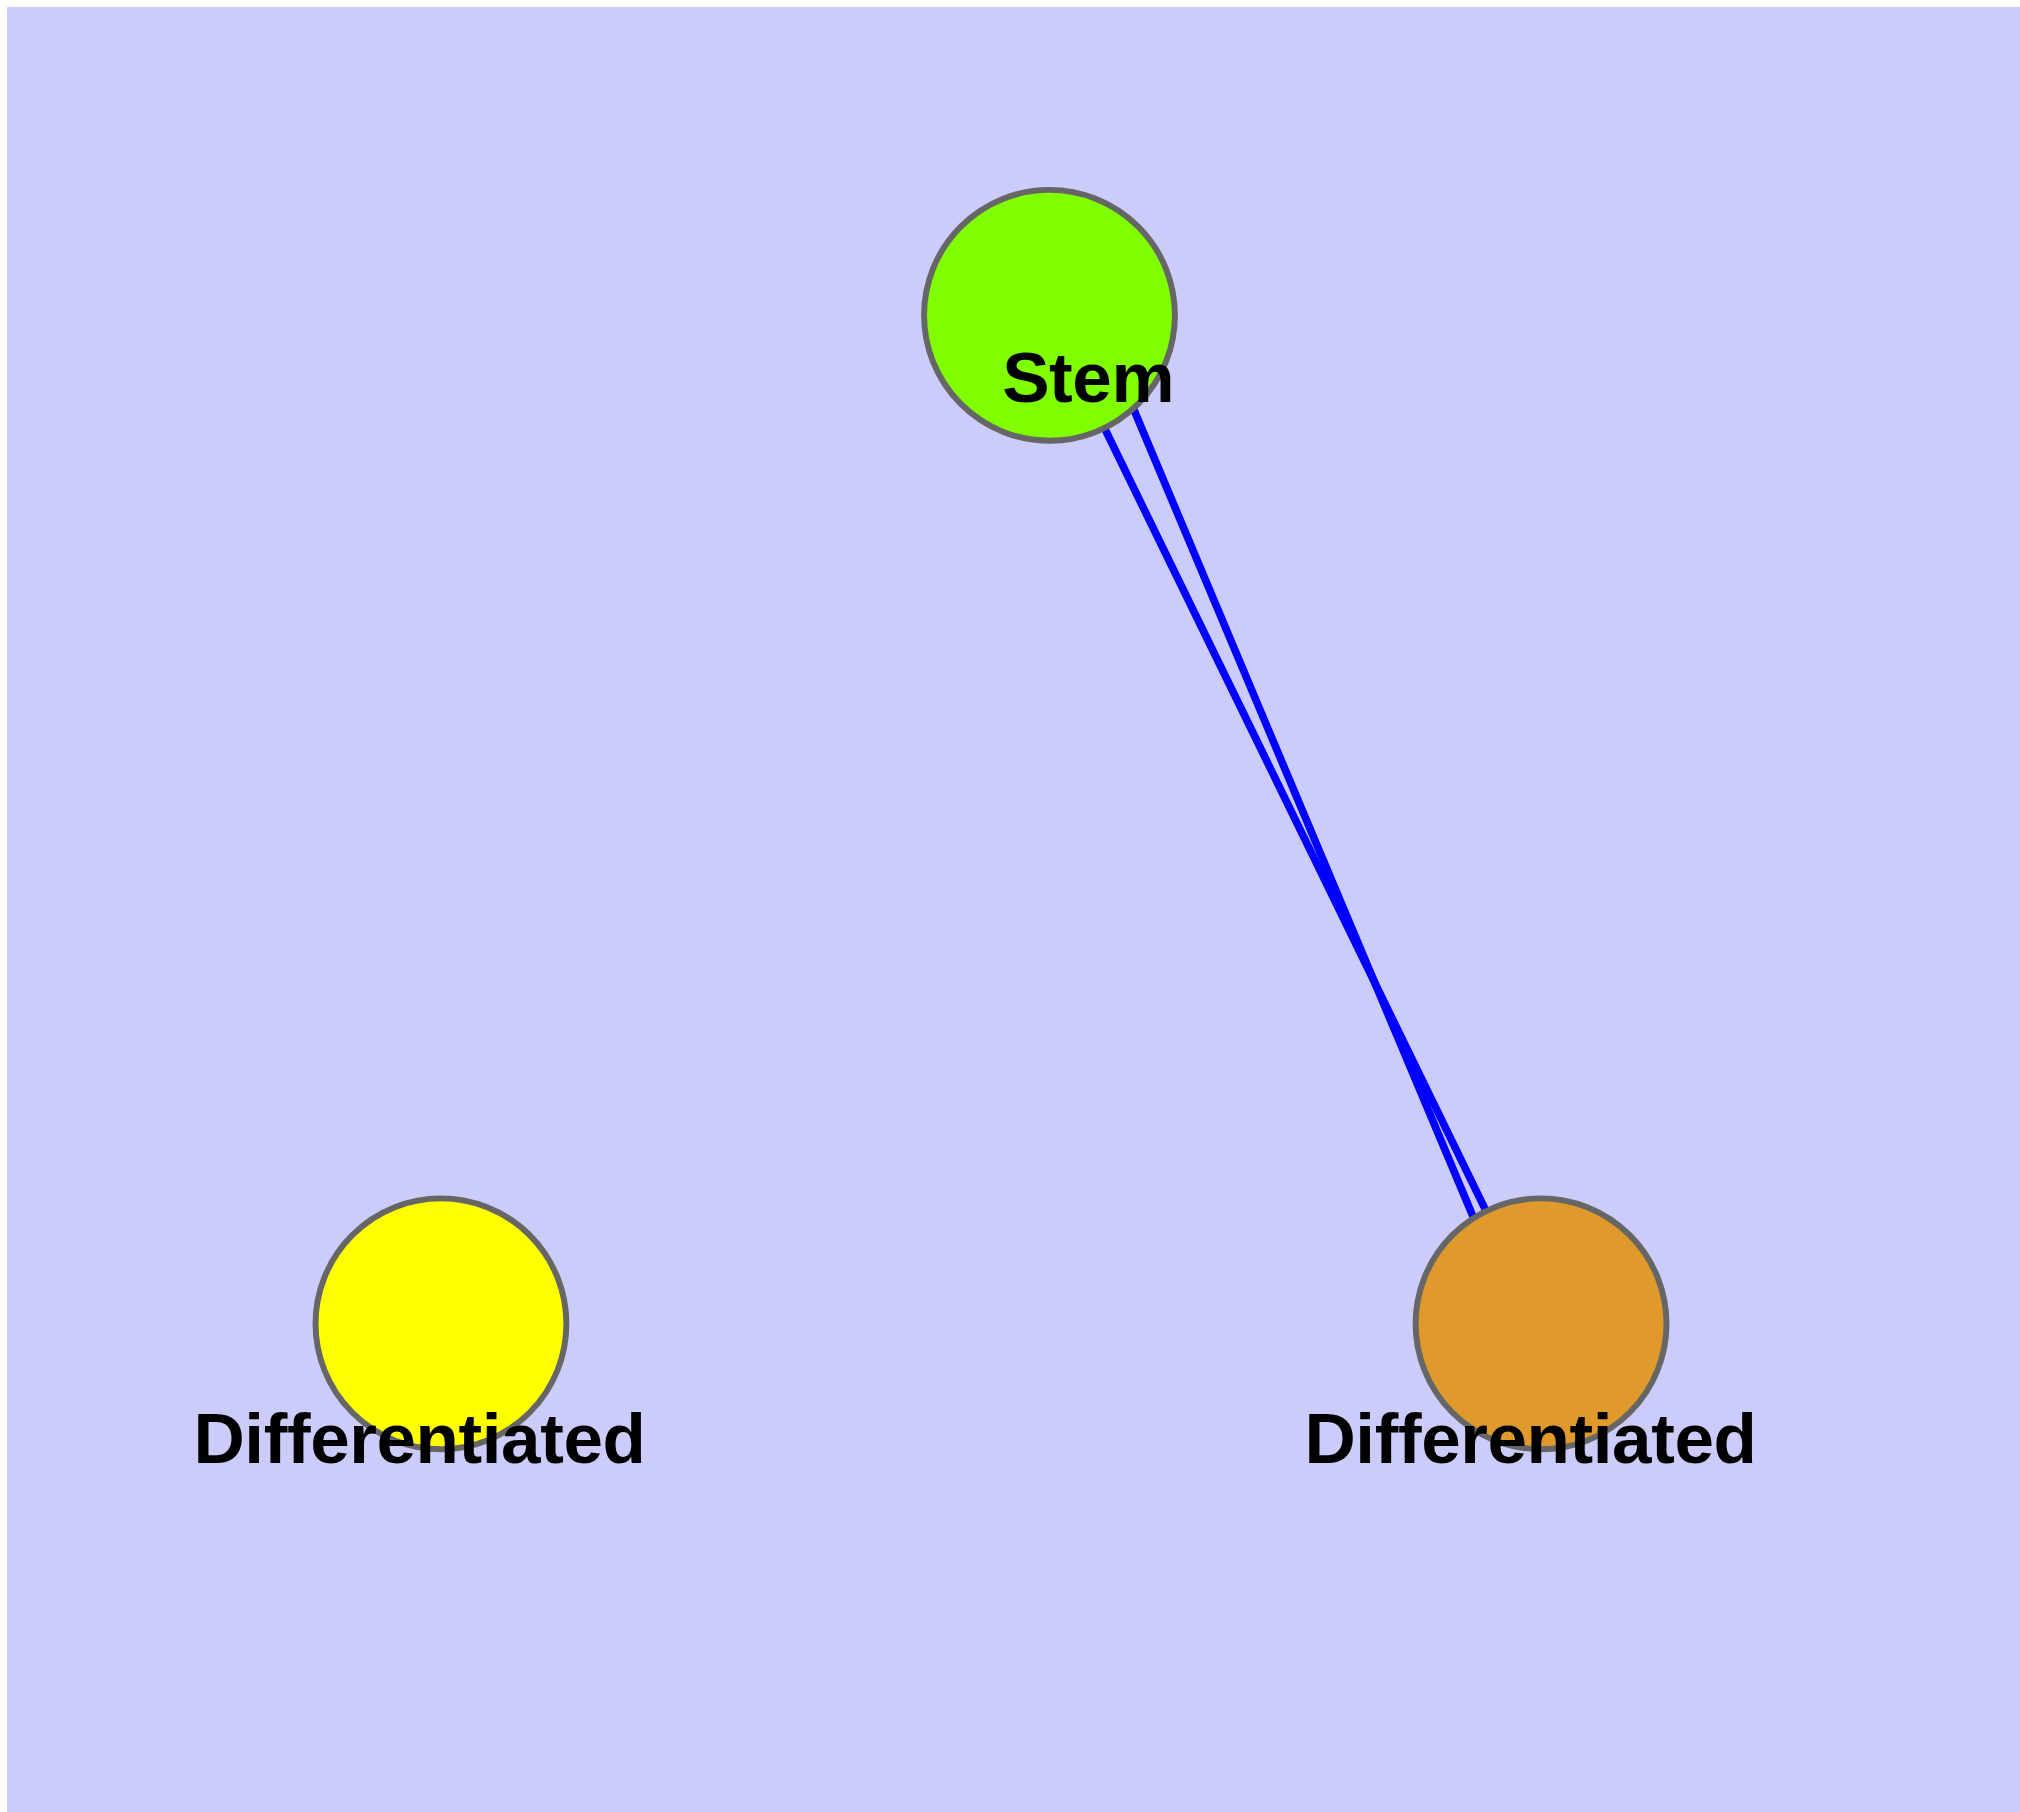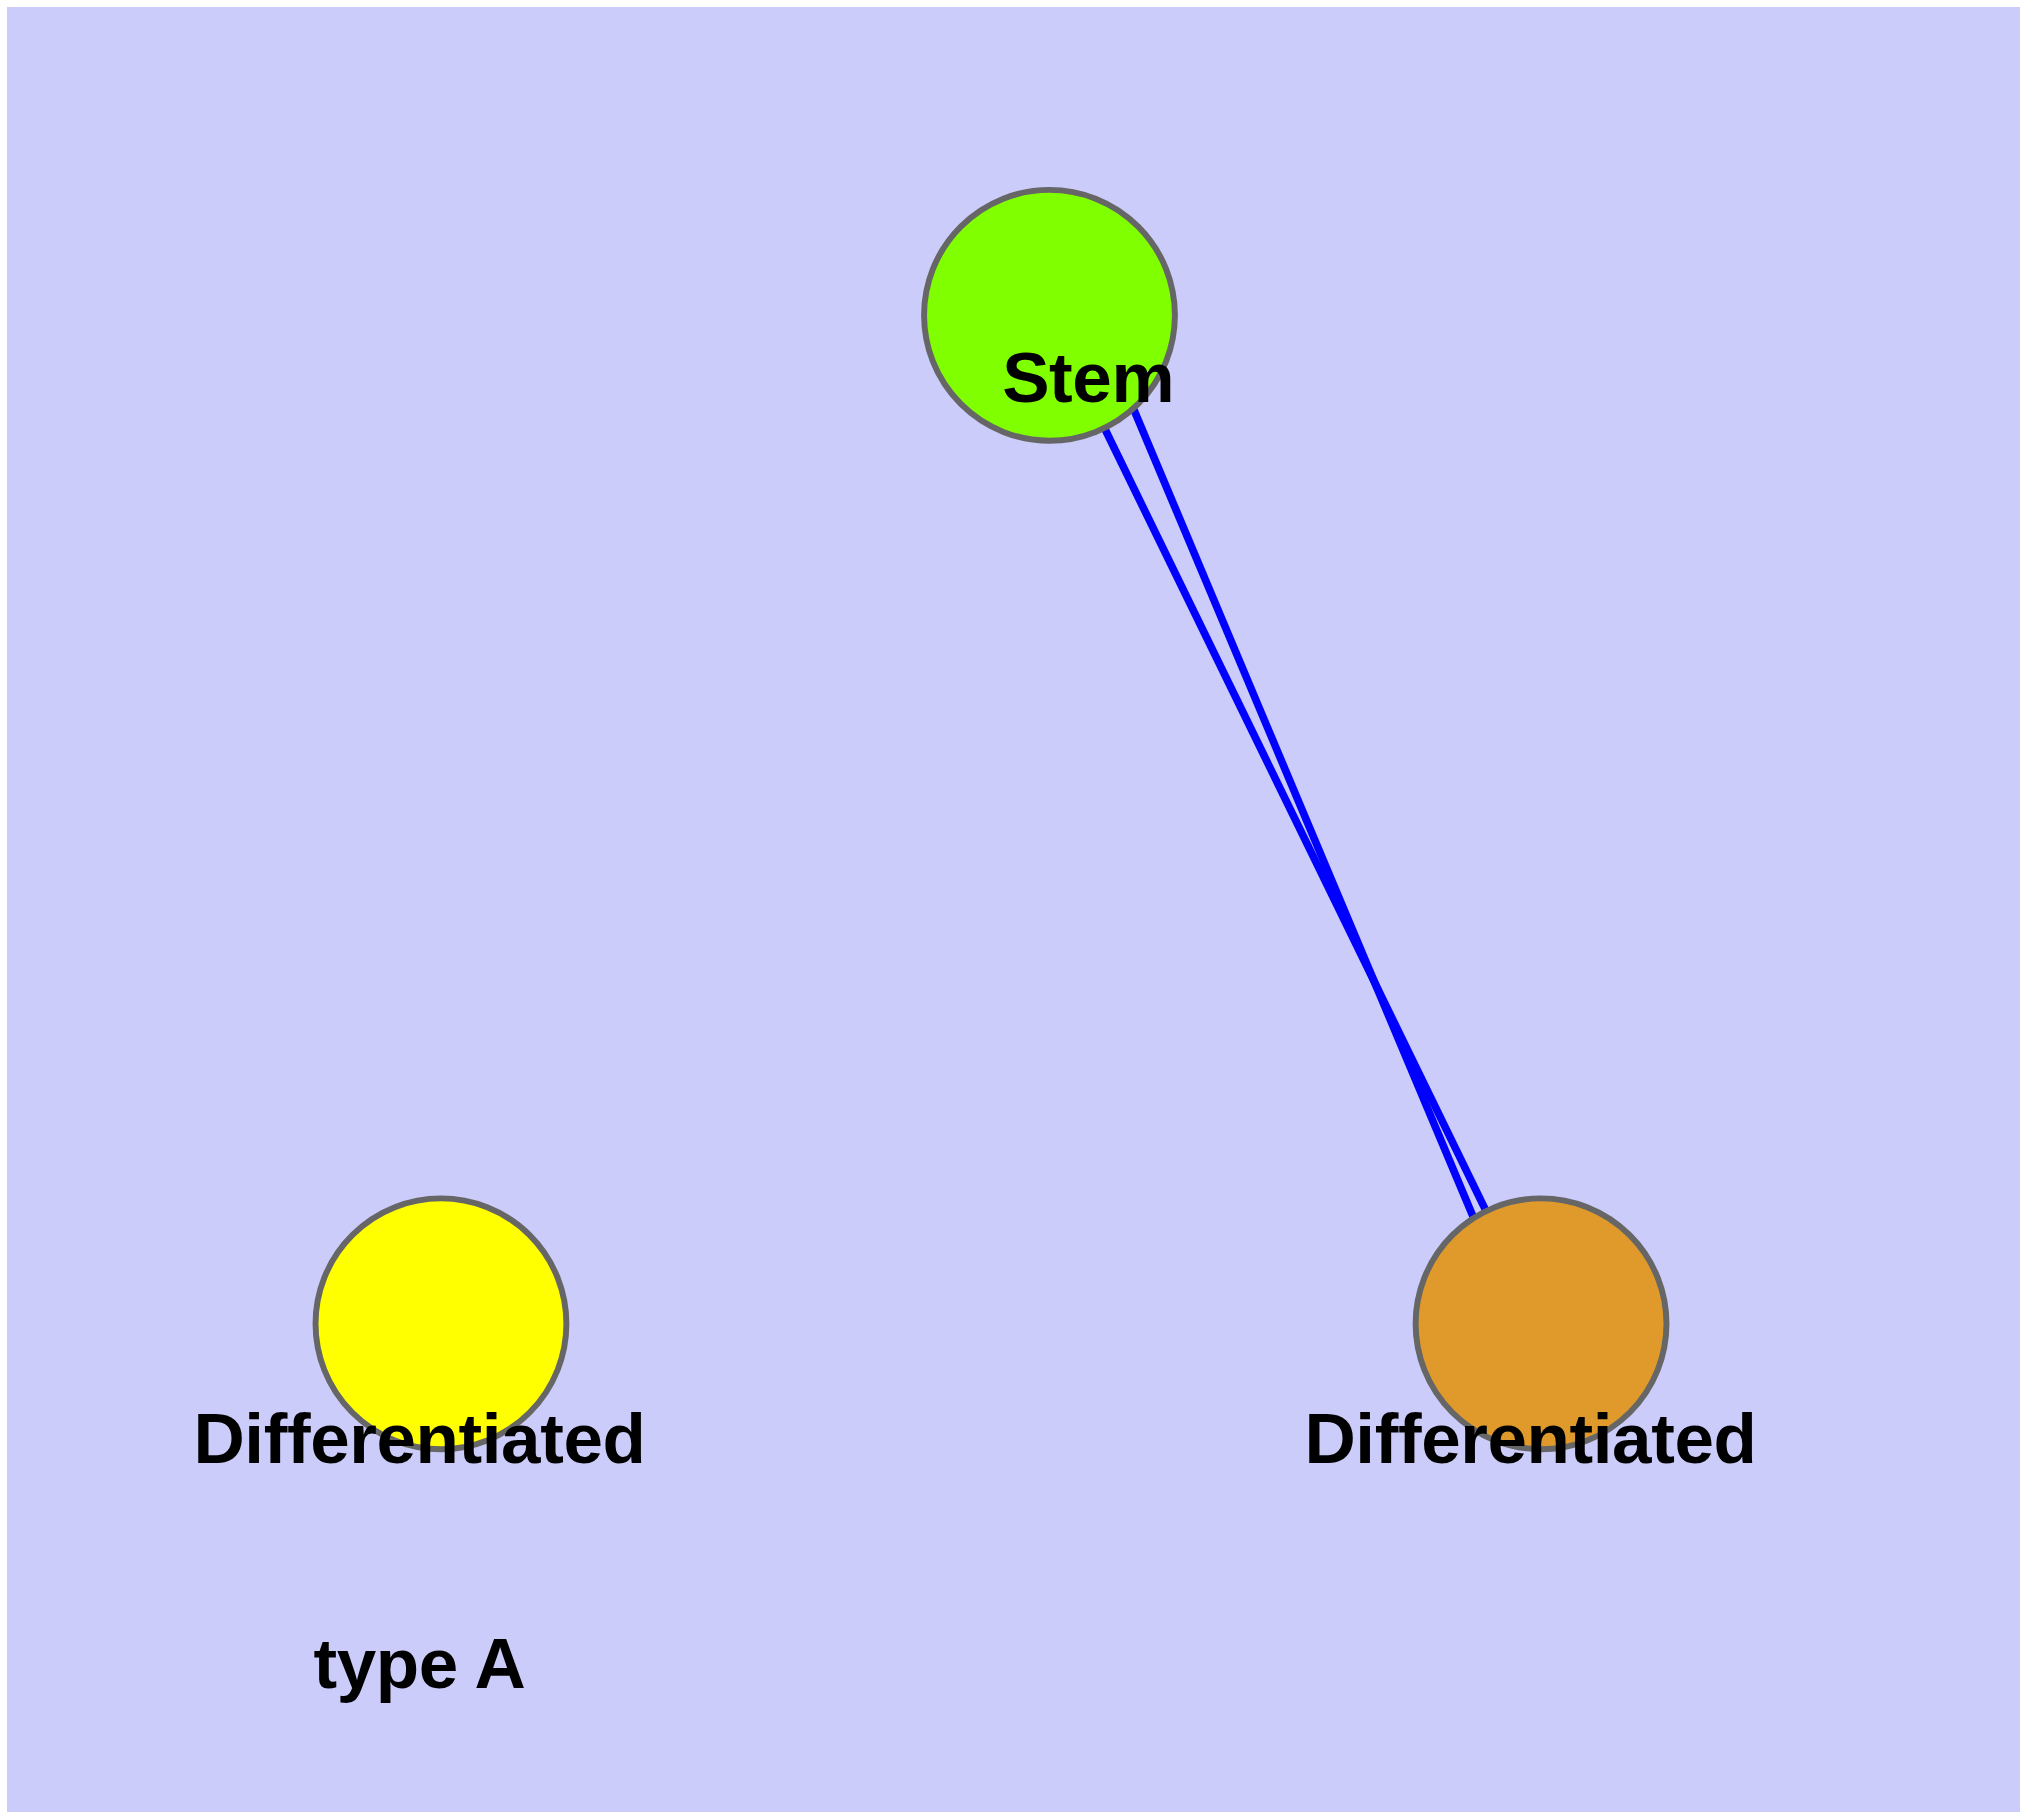--- a/index.html
+++ b/index.html
@@ -80,21 +80,20 @@
       <circle cx="1818" cy="1562" r="148" fill="#e09a2b" stroke="#666666" stroke-width="7"></circle>
     </g>
   </svg>
 
   <div class="node-label" id="label-stem">
     <span>Stem</span>
   </div>
 
   <div class="node-label" id="label-type-a">
     <div>Differentiated</div>
-    <div>type A</div>
   </div>
 
   <div class="node-label" id="label-type-b">
     <div>Differentiated</div>
   </div>
 
 </div>
 
 
 </body></html>

